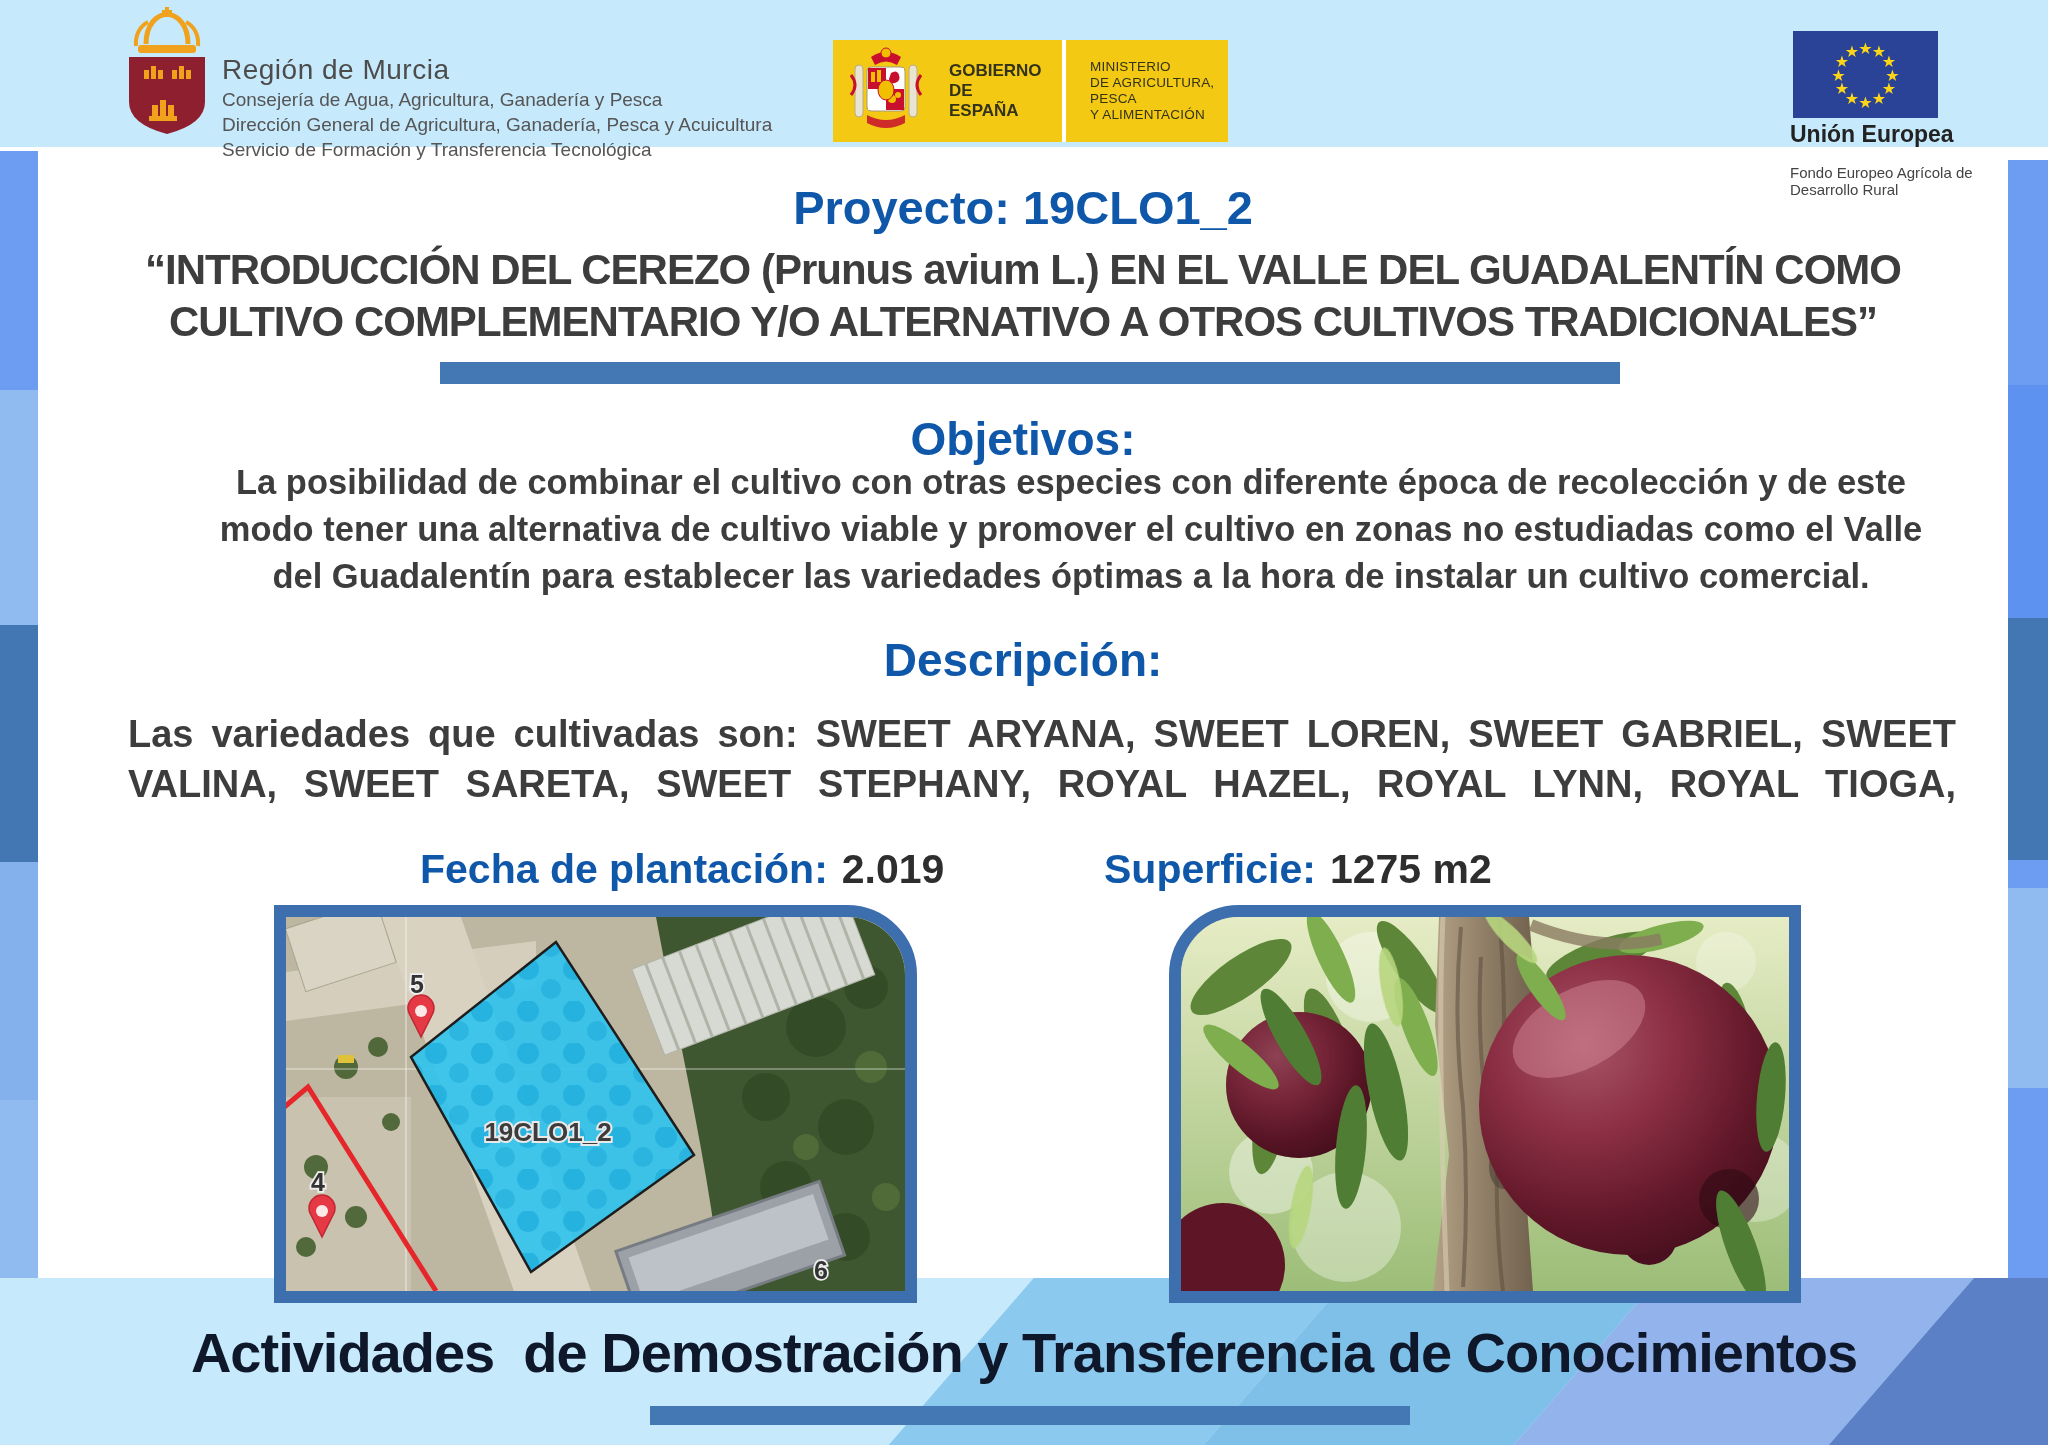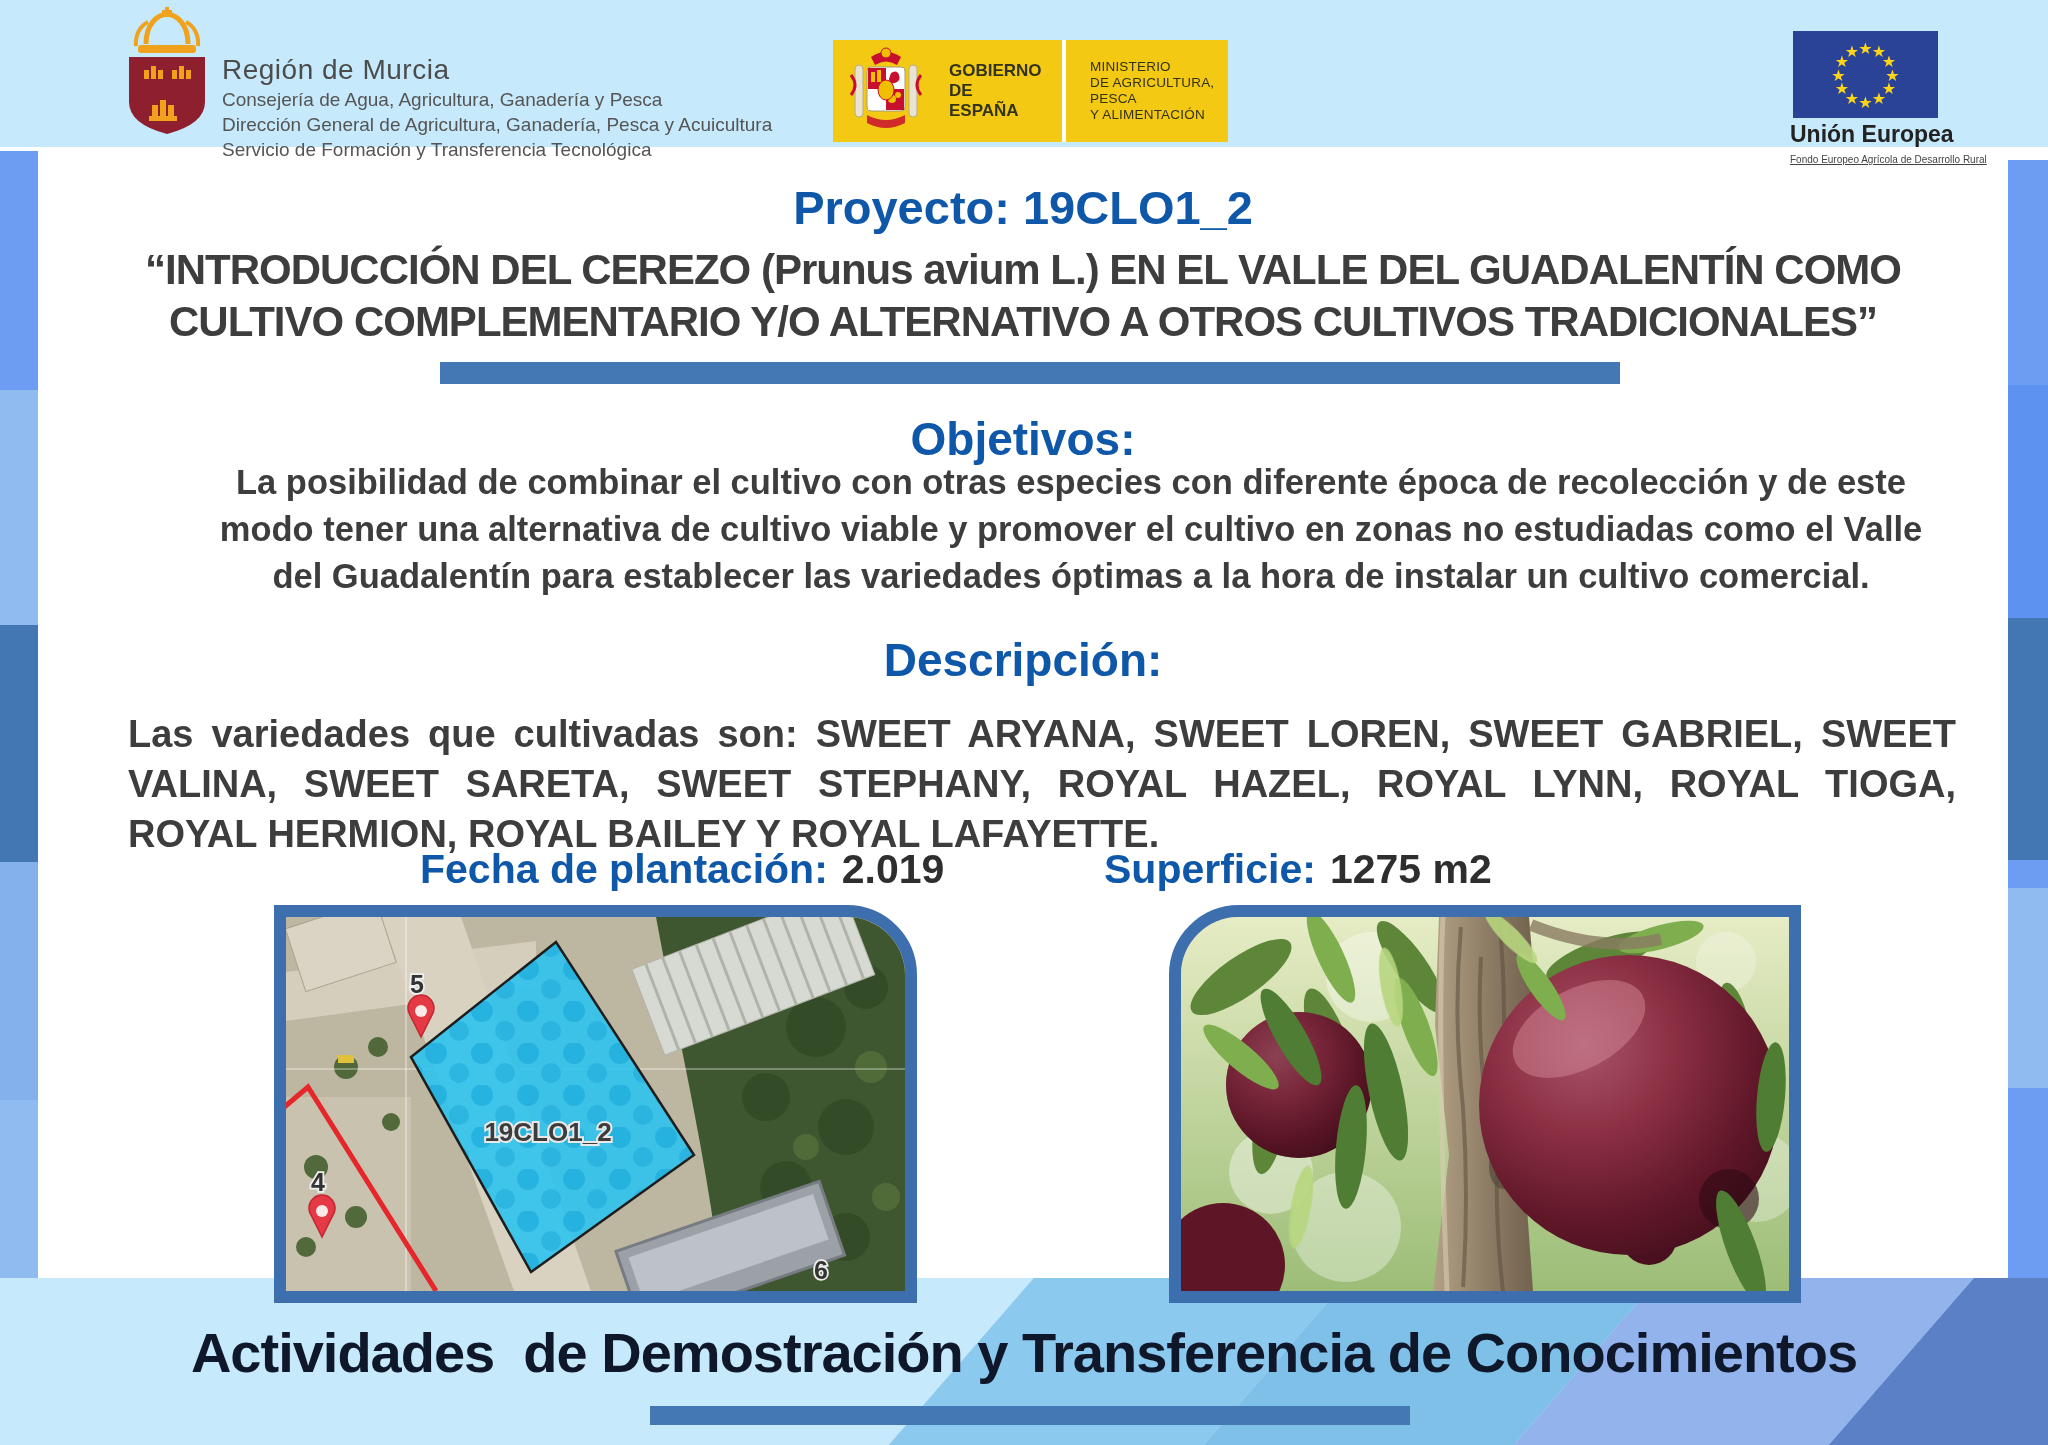--- a/index.html
+++ b/index.html
@@ -18,21 +18,21 @@
   .murcia-title{font-size:28px;font-weight:normal;color:#4c4c4c;letter-spacing:.5px;}
   .murcia-sub{font-size:19px;color:#555;margin-top:3px;line-height:22px;}
   .gobierno{left:833px;top:40px;width:395px;height:102px;background:#f3c913;display:flex;align-items:center;gap:12px;}
   .gob-arms{width:78px;height:92px;margin-left:14px;flex:0 0 auto;}
   .gob-name{font-size:17px;font-weight:bold;color:#33331a;line-height:20px;margin-left:12px;width:118px;}
   .gob-divider{width:4px;height:102px;background:#ffffff;margin-left:8px;flex:0 0 auto;}
   .gob-ministry{font-size:13.5px;color:#33331a;line-height:16px;margin-left:12px;letter-spacing:.2px;}
   .eu{left:1790px;top:31px;width:218px;}
   .eu-flag{width:145px;height:87px;display:block;margin-left:3px;}
   .eu-title{font-size:23px;font-weight:bold;color:#222;margin-top:3px;}
-  .eu-sub{font-size:10px;color:#444;margin-top:6px;text-decoration:underline;}
+  .eu-sub{font-size:15px;color:#444;margin-top:16px;}
 
   
   .seg{position:absolute;left:0;width:100%;}
   .left-strip{left:0;top:151px;width:38px;height:1132px;z-index:1;}
   .right-strip{left:2008px;top:160px;width:40px;height:1123px;z-index:1;}
 
   
   .center{left:38px;width:1970px;text-align:center;}
   .proyecto{top:180px;font-size:47px;font-weight:bold;color:var(--accent,#0e57a9);z-index:3;}
   .big-title{top:244px;color:var(--dark,#3d3d3d);font-weight:bold;font-size:42px;line-height:52px;letter-spacing:-1px;white-space:nowrap;z-index:3;}
@@ -191,21 +191,20 @@
 <div class="abs center obj-p">
   <div>La posibilidad de combinar el cultivo con otras especies con diferente época de recolección y de este</div>
   <div>modo tener una alternativa de cultivo viable y promover el cultivo en zonas no estudiadas como el Valle</div>
   <div>del Guadalentín para establecer las variedades óptimas a la hora de instalar un cultivo comercial.</div>
 </div>
 
 <div class="abs center section-h desc-h">Descripción:</div>
 <div class="abs desc-p">
   <div class="desc-line">Las variedades que cultivadas son: SWEET ARYANA, SWEET LOREN, SWEET GABRIEL, SWEET</div>
   <div class="desc-line">VALINA, SWEET SARETA, SWEET STEPHANY, ROYAL HAZEL, ROYAL LYNN, ROYAL TIOGA,</div>
-  <div class="desc-line last">ROYAL HERMION, ROYAL BAILEY Y ROYAL LAFAYETTE.</div>
 </div>
 
 <div class="abs fact fecha">
   <span class="lbl">Fecha de plantación:</span><span class="val">2.019</span>
 </div>
 <div class="abs fact superficie">
   <span class="lbl">Superficie:</span><span class="val">1275 m2</span>
 </div>
 
 <div class="abs frame map-frame">

